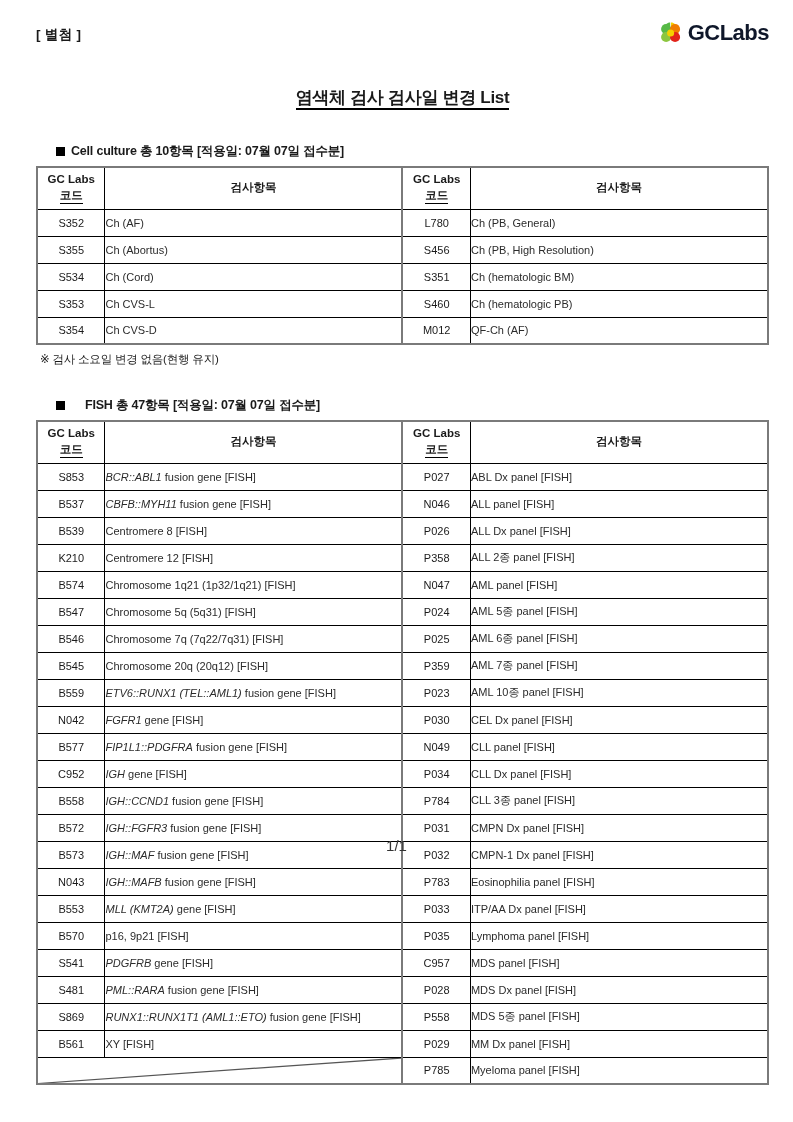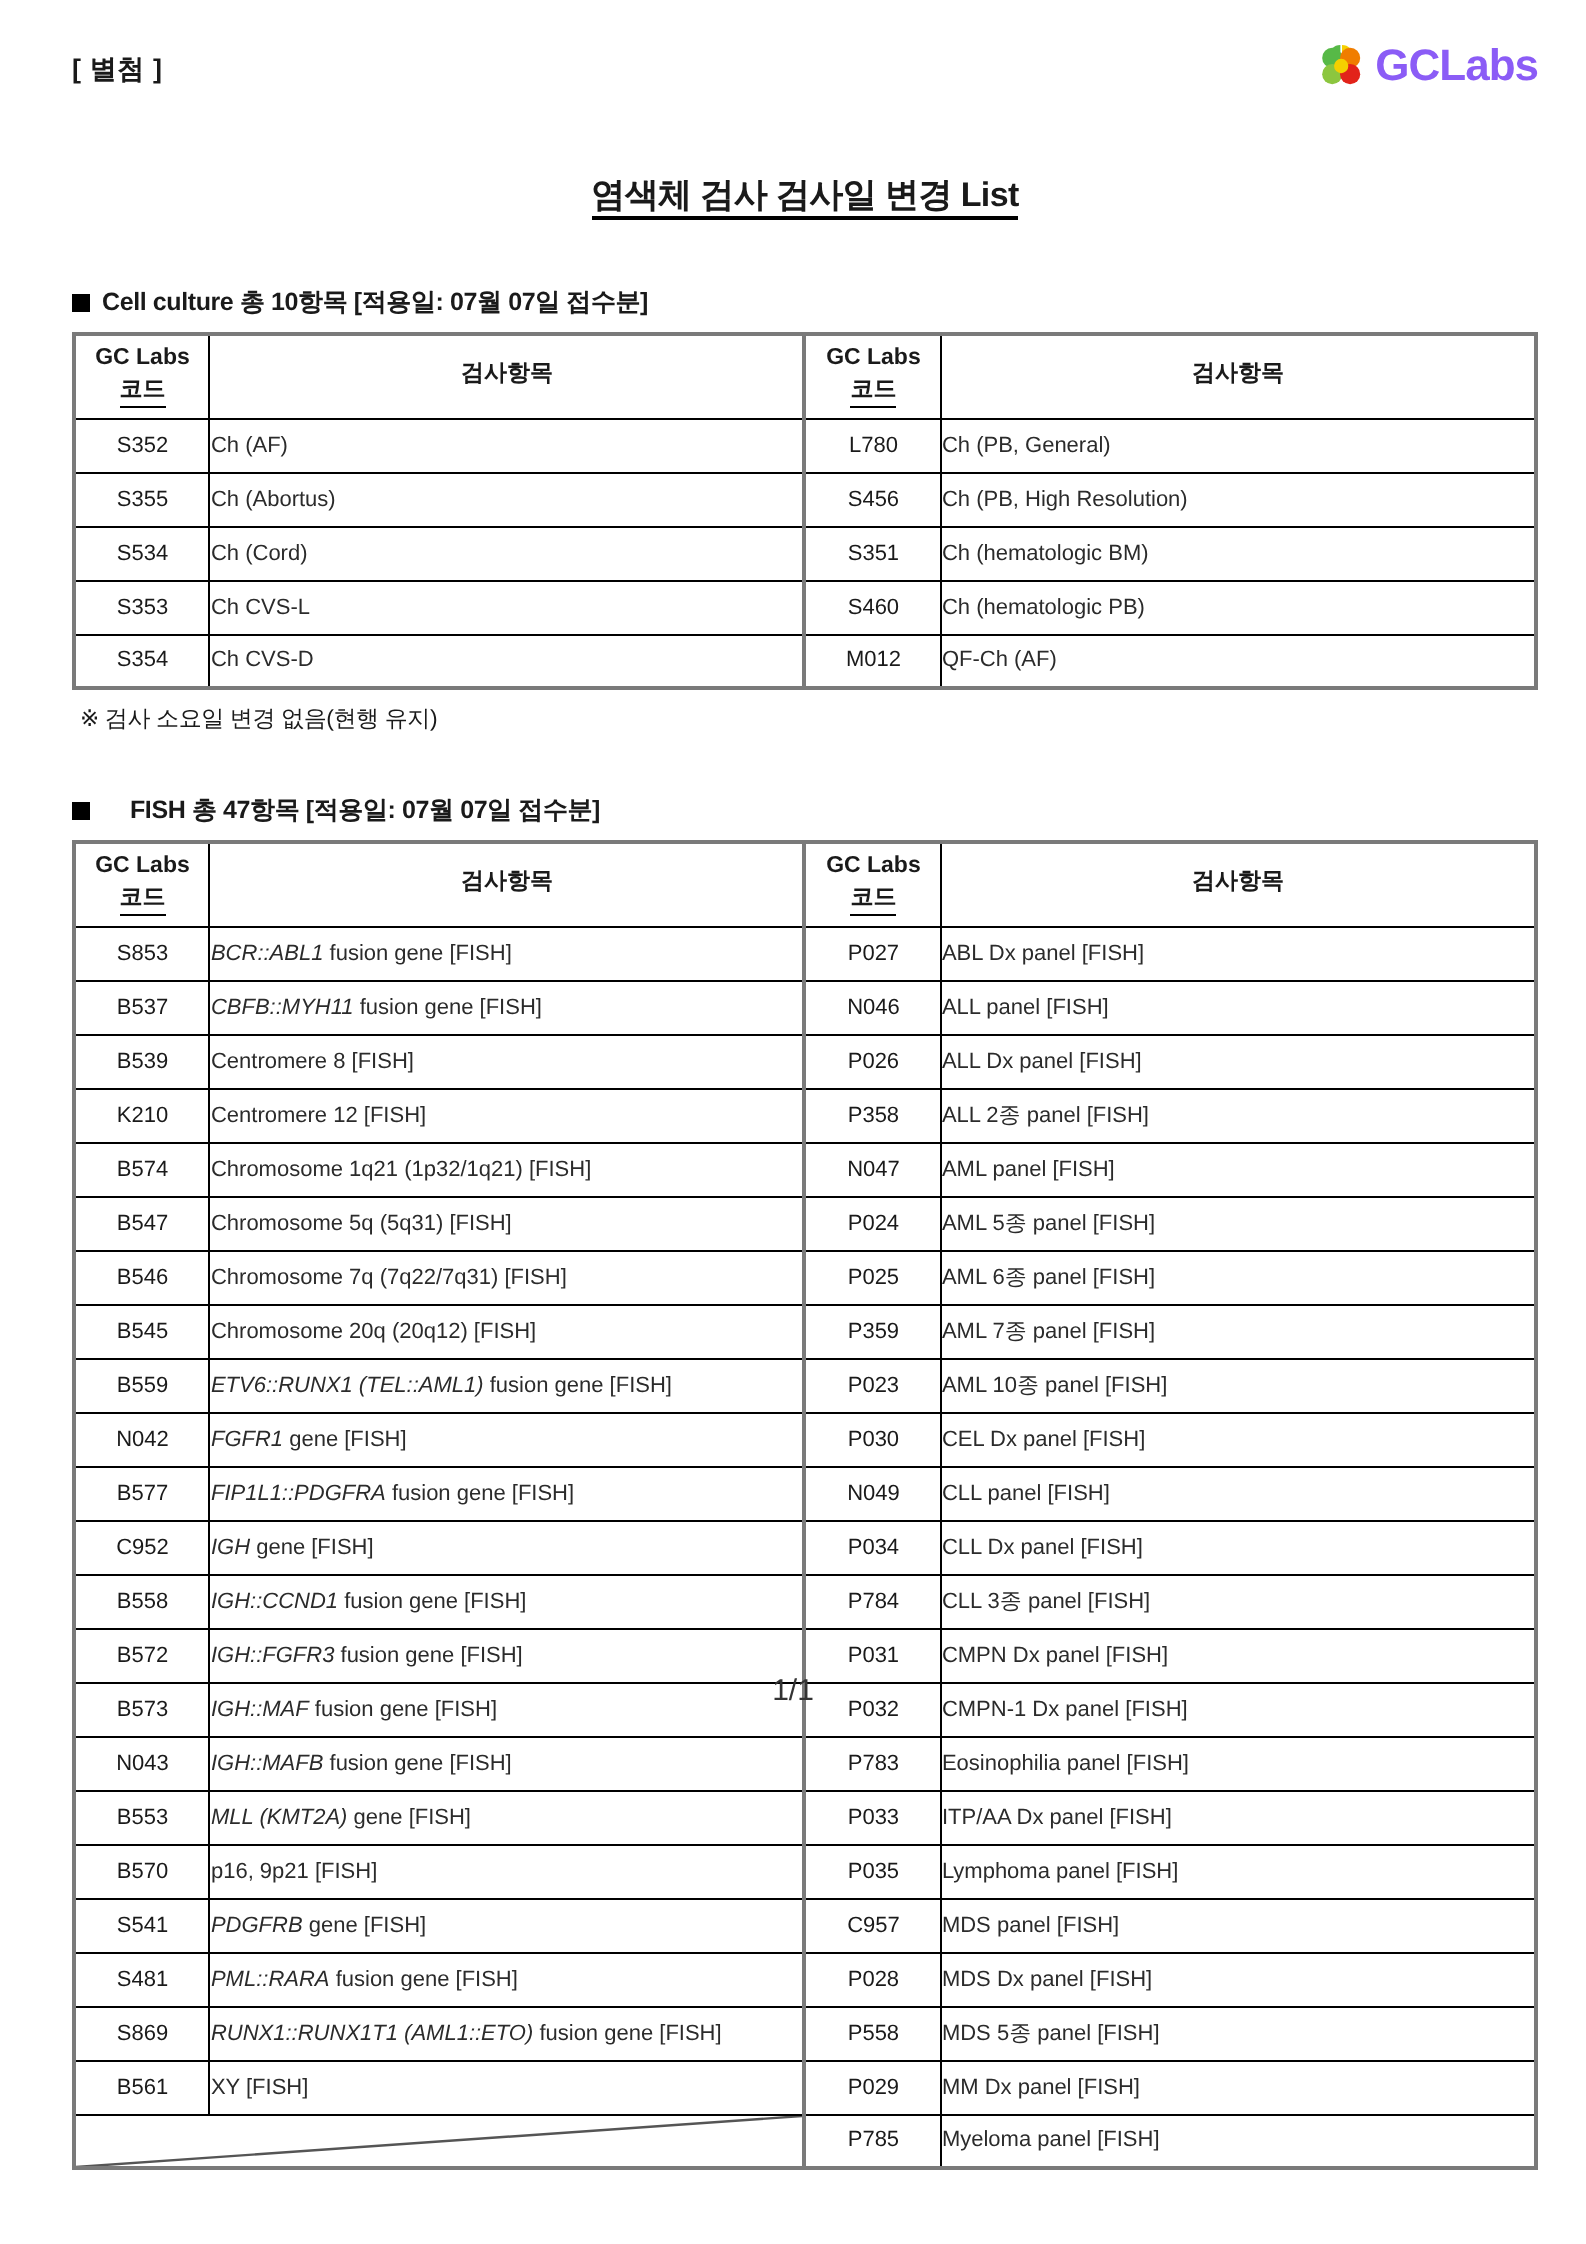--- a/index.html
+++ b/index.html
@@ -39,21 +39,21 @@
     right: 0;
     top: 0;
     display: flex;
     align-items: center;
     gap: 4px;
   }
   .logo-mark { width: 26px; height: 26px; display: block; }
   .logo-text {
     font-size: 22px;
     font-weight: bold;
-    color: #8b5cf6;
+    color: #0f172a;
     letter-spacing: -0.5px;
     line-height: 1;
     text-align: right;
   }
   .logo-text .labs { font-weight: bold; }
 
   .doc-title {
     text-align: center;
     font-size: 17px;
     font-weight: bold;
@@ -63,21 +63,21 @@
   }
   .doc-title span {
     border-bottom: 2px solid #000;
     padding-bottom: 1px;
   }
 
   
   .section-heading {
     font-size: 12.5px;
     font-weight: bold;
-    margin: 34px 0 6px 0;
+    margin: 34px 0 6px 20px;
     letter-spacing: -0.2px;
     display: flex;
     align-items: center;
     gap: 6px;
   }
   .sq {
     display: inline-block;
     width: 9px;
     height: 9px;
     background: #000;

